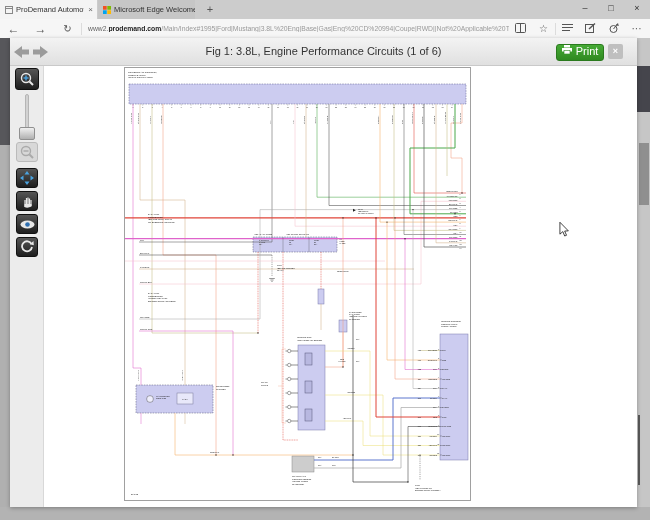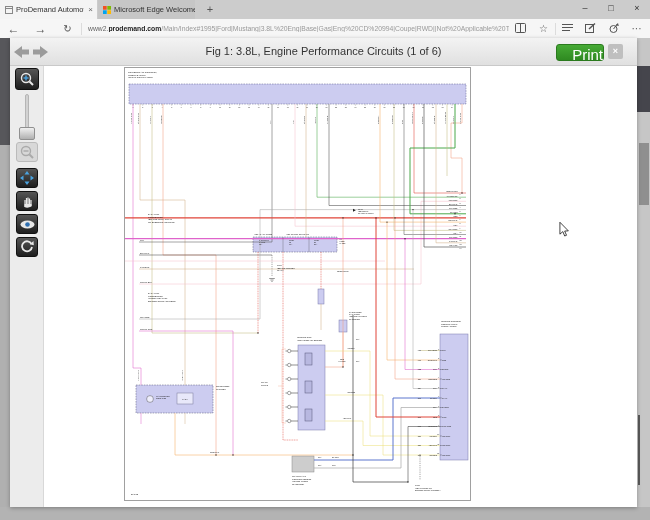--- a/index.html
+++ b/index.html
@@ -30,21 +30,21 @@
 #leftstrip { position:absolute; left:0; top:145px; width:10px; height:362px; background:#b0b0b0; }
 #bottomstrip { position:absolute; left:0; top:507px; width:650px; height:13px; background:#b3b3b3; }
 #rightstrip { position:absolute; left:637px; top:38px; width:13px; height:469px; background:#c6c6c6; }
 #rs-dark { position:absolute; left:637px; top:66px; width:13px; height:46px; background:#45454c; }
 #rs-thumb { position:absolute; left:639px; top:143px; width:10px; height:62px; background:#8f8f8f; }
 #rs-line { position:absolute; left:638px; top:415px; width:2px; height:70px; background:#5a5a5a; }
 #dialog { position:absolute; left:10px; top:38px; width:627px; height:469px; background:#fff; box-shadow:0 1px 4px rgba(0,0,0,0.3); }
 #dlg-title { position:absolute; left:0; top:0; width:627px; height:28px; background:linear-gradient(#f3f3f3,#e0e0e0); border-bottom:1px solid #c9c9c9; }
 #nav-arrows { position:absolute; left:4px; top:6px; }
 #fig-title { position:absolute; left:0; top:7px; width:627px; text-align:center; font-size:11px; color:#333; }
-#print-btn { position:absolute; right:33px; top:6px; width:48px; height:17px; background:linear-gradient(#46aa35,#2f8a21); border:1px solid #2a7a1e; border-radius:3px; color:#fff; font-size:15px; display:flex; align-items:flex-end; justify-content:center; gap:4px;flex-direction:column; }
+#print-btn { position:absolute; right:33px; top:6px; width:48px; height:17px; background:linear-gradient(#46aa35,#2f8a21); border:1px solid #2a7a1e; border-radius:3px; color:#fff; font-size:11px; display:flex; align-items:flex-start; justify-content:center; gap:4px; }
 #close-btn { position:absolute; right:14px; top:6px; width:15px; height:15px; background:#bfbfbf; border-radius:2px; color:#fff; font-size:9px; font-weight:bold; text-align:center; line-height:15px; }
 #toolbar { position:absolute; left:0; top:28px; width:34px; height:441px; background:#ececec; border-right:1px solid #d8d8d8; }
 .tbtn { position:absolute; left:6px; width:22px; height:20px; background:linear-gradient(#555,#1e1e1e); border:1px solid #111; border-radius:3px; display:flex; align-items:center; justify-content:center; }
 .tbtn.dis { background:#d8d8d8; border-color:#bbb; }
 #tb-zoomin { top:2px; width:24px; height:22px; left:5px; }
 #tb-track { position:absolute; left:15px; top:28px; width:4px; height:38px; background:#d2d2d2; border:1px solid #b5b5b5; border-radius:2px; }
 #tb-handle { position:absolute; left:9px; top:61px; width:16px; height:13px; background:linear-gradient(#f0f0f0,#b0b0b0); border:1px solid #909090; border-radius:2px; }
 #tb-zoomout { top:76px; }
 #tb-fit { top:102px; }
 #tb-hand { top:125px; }

